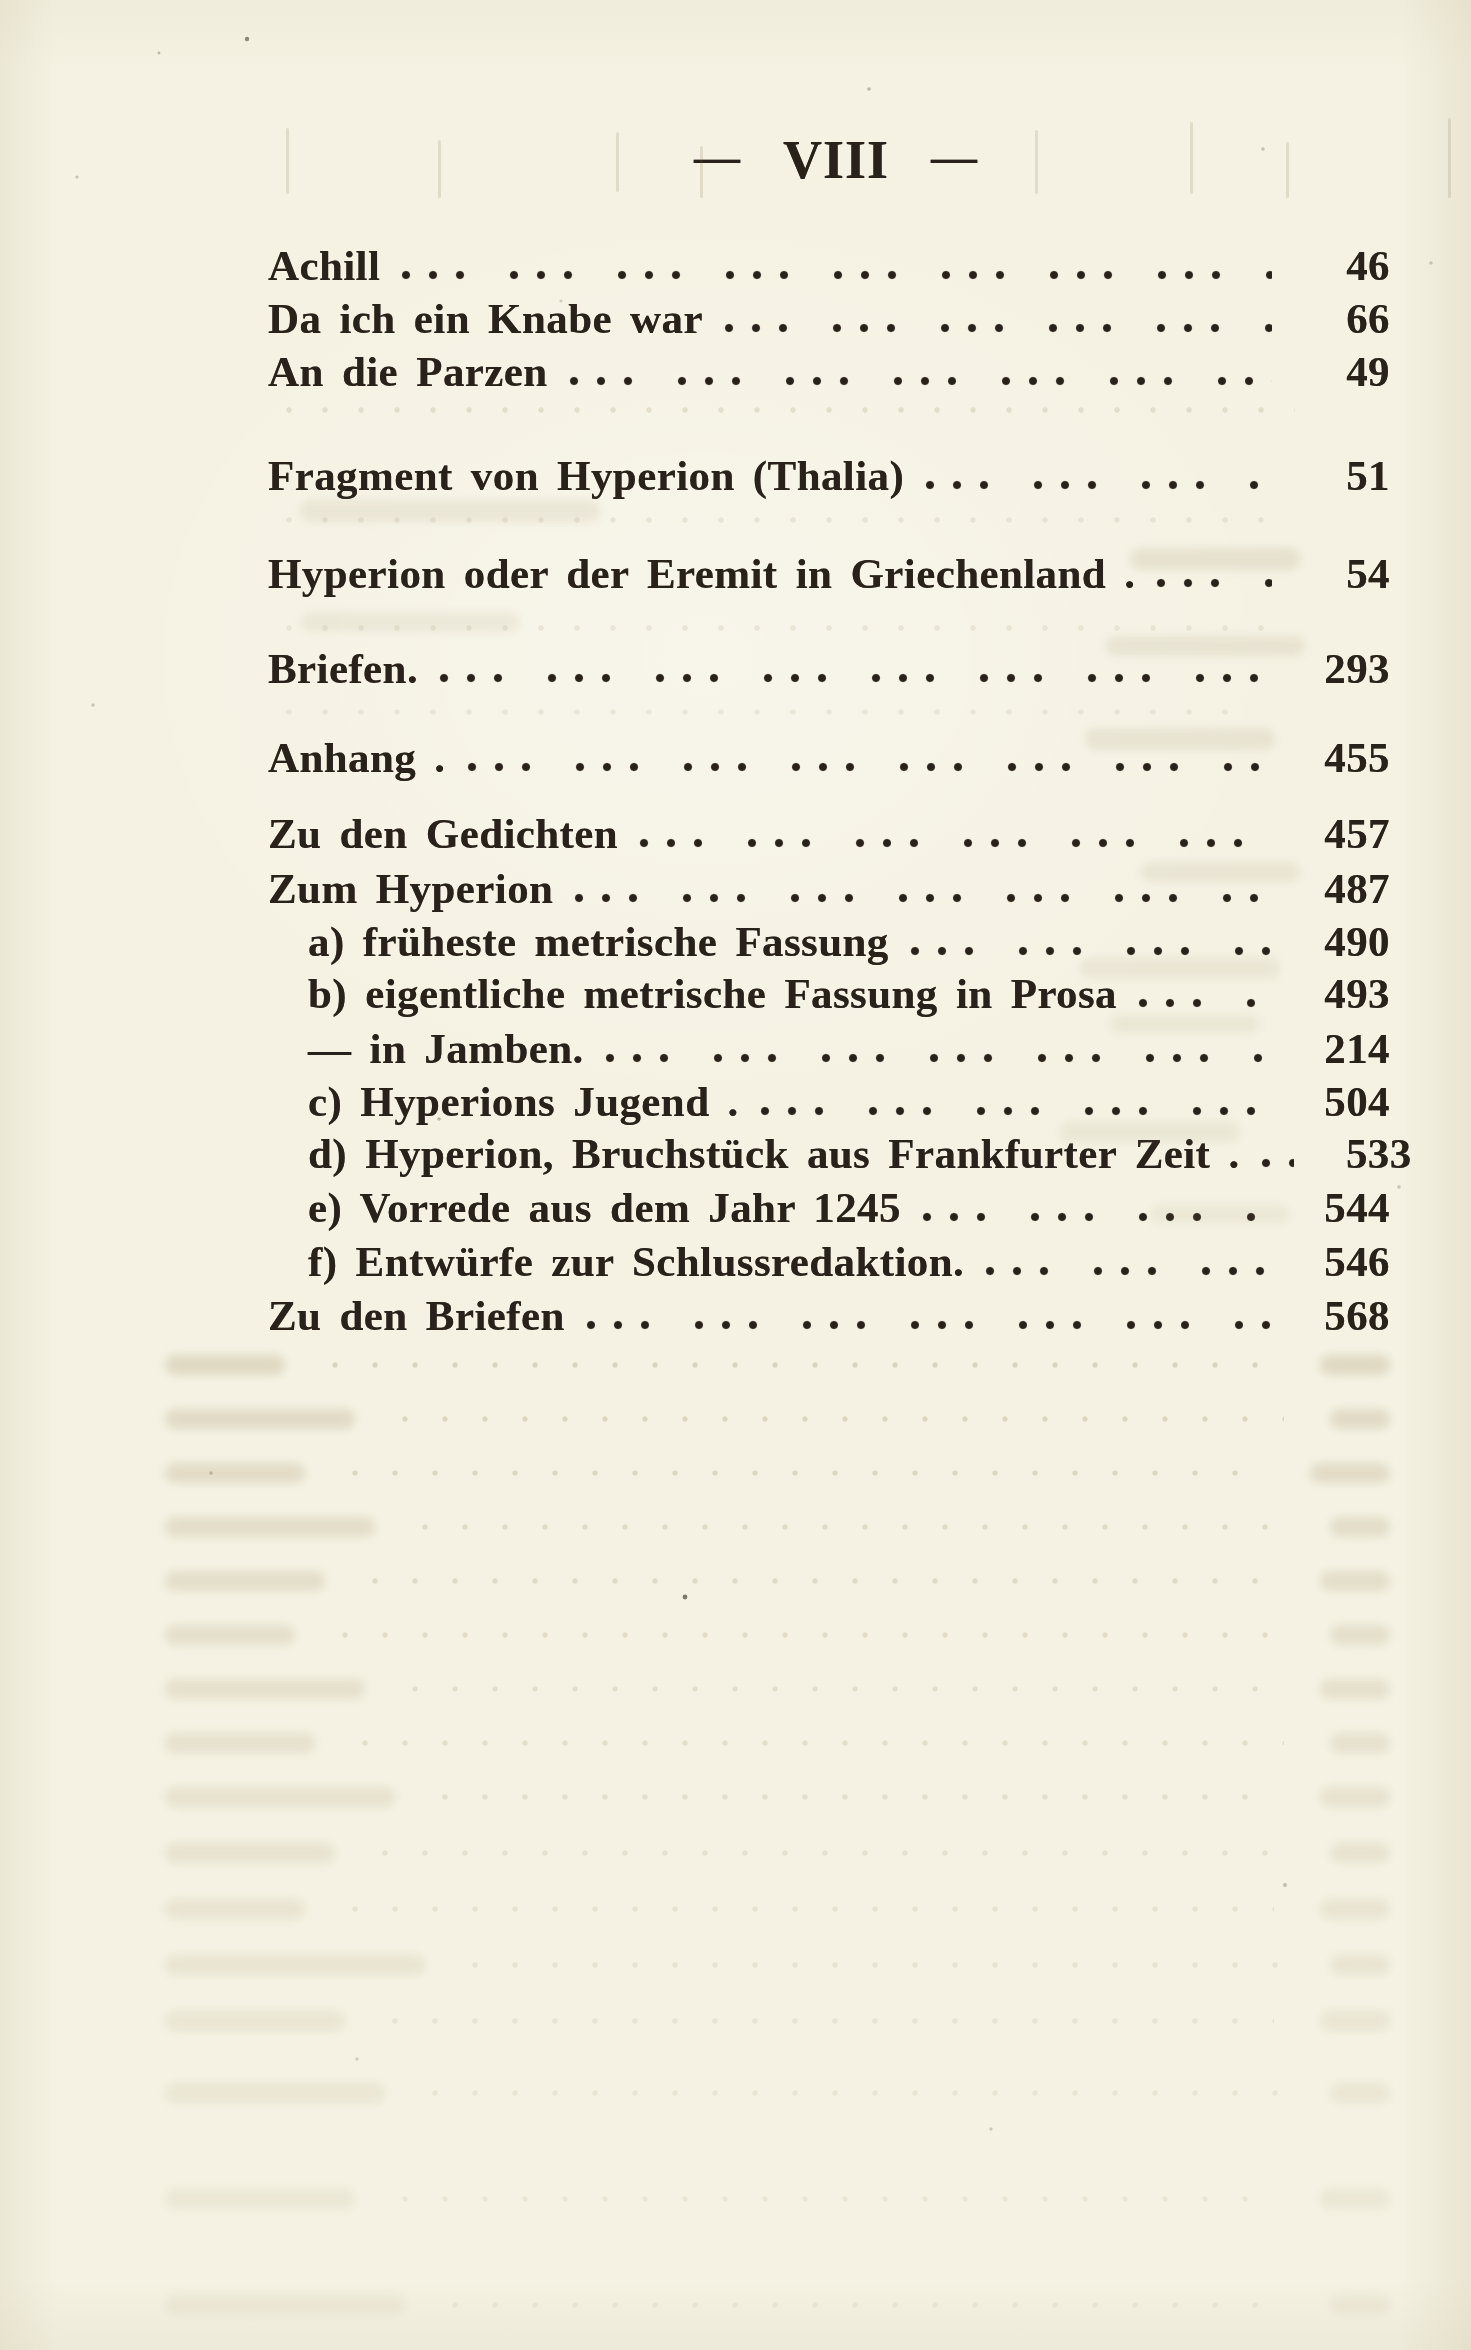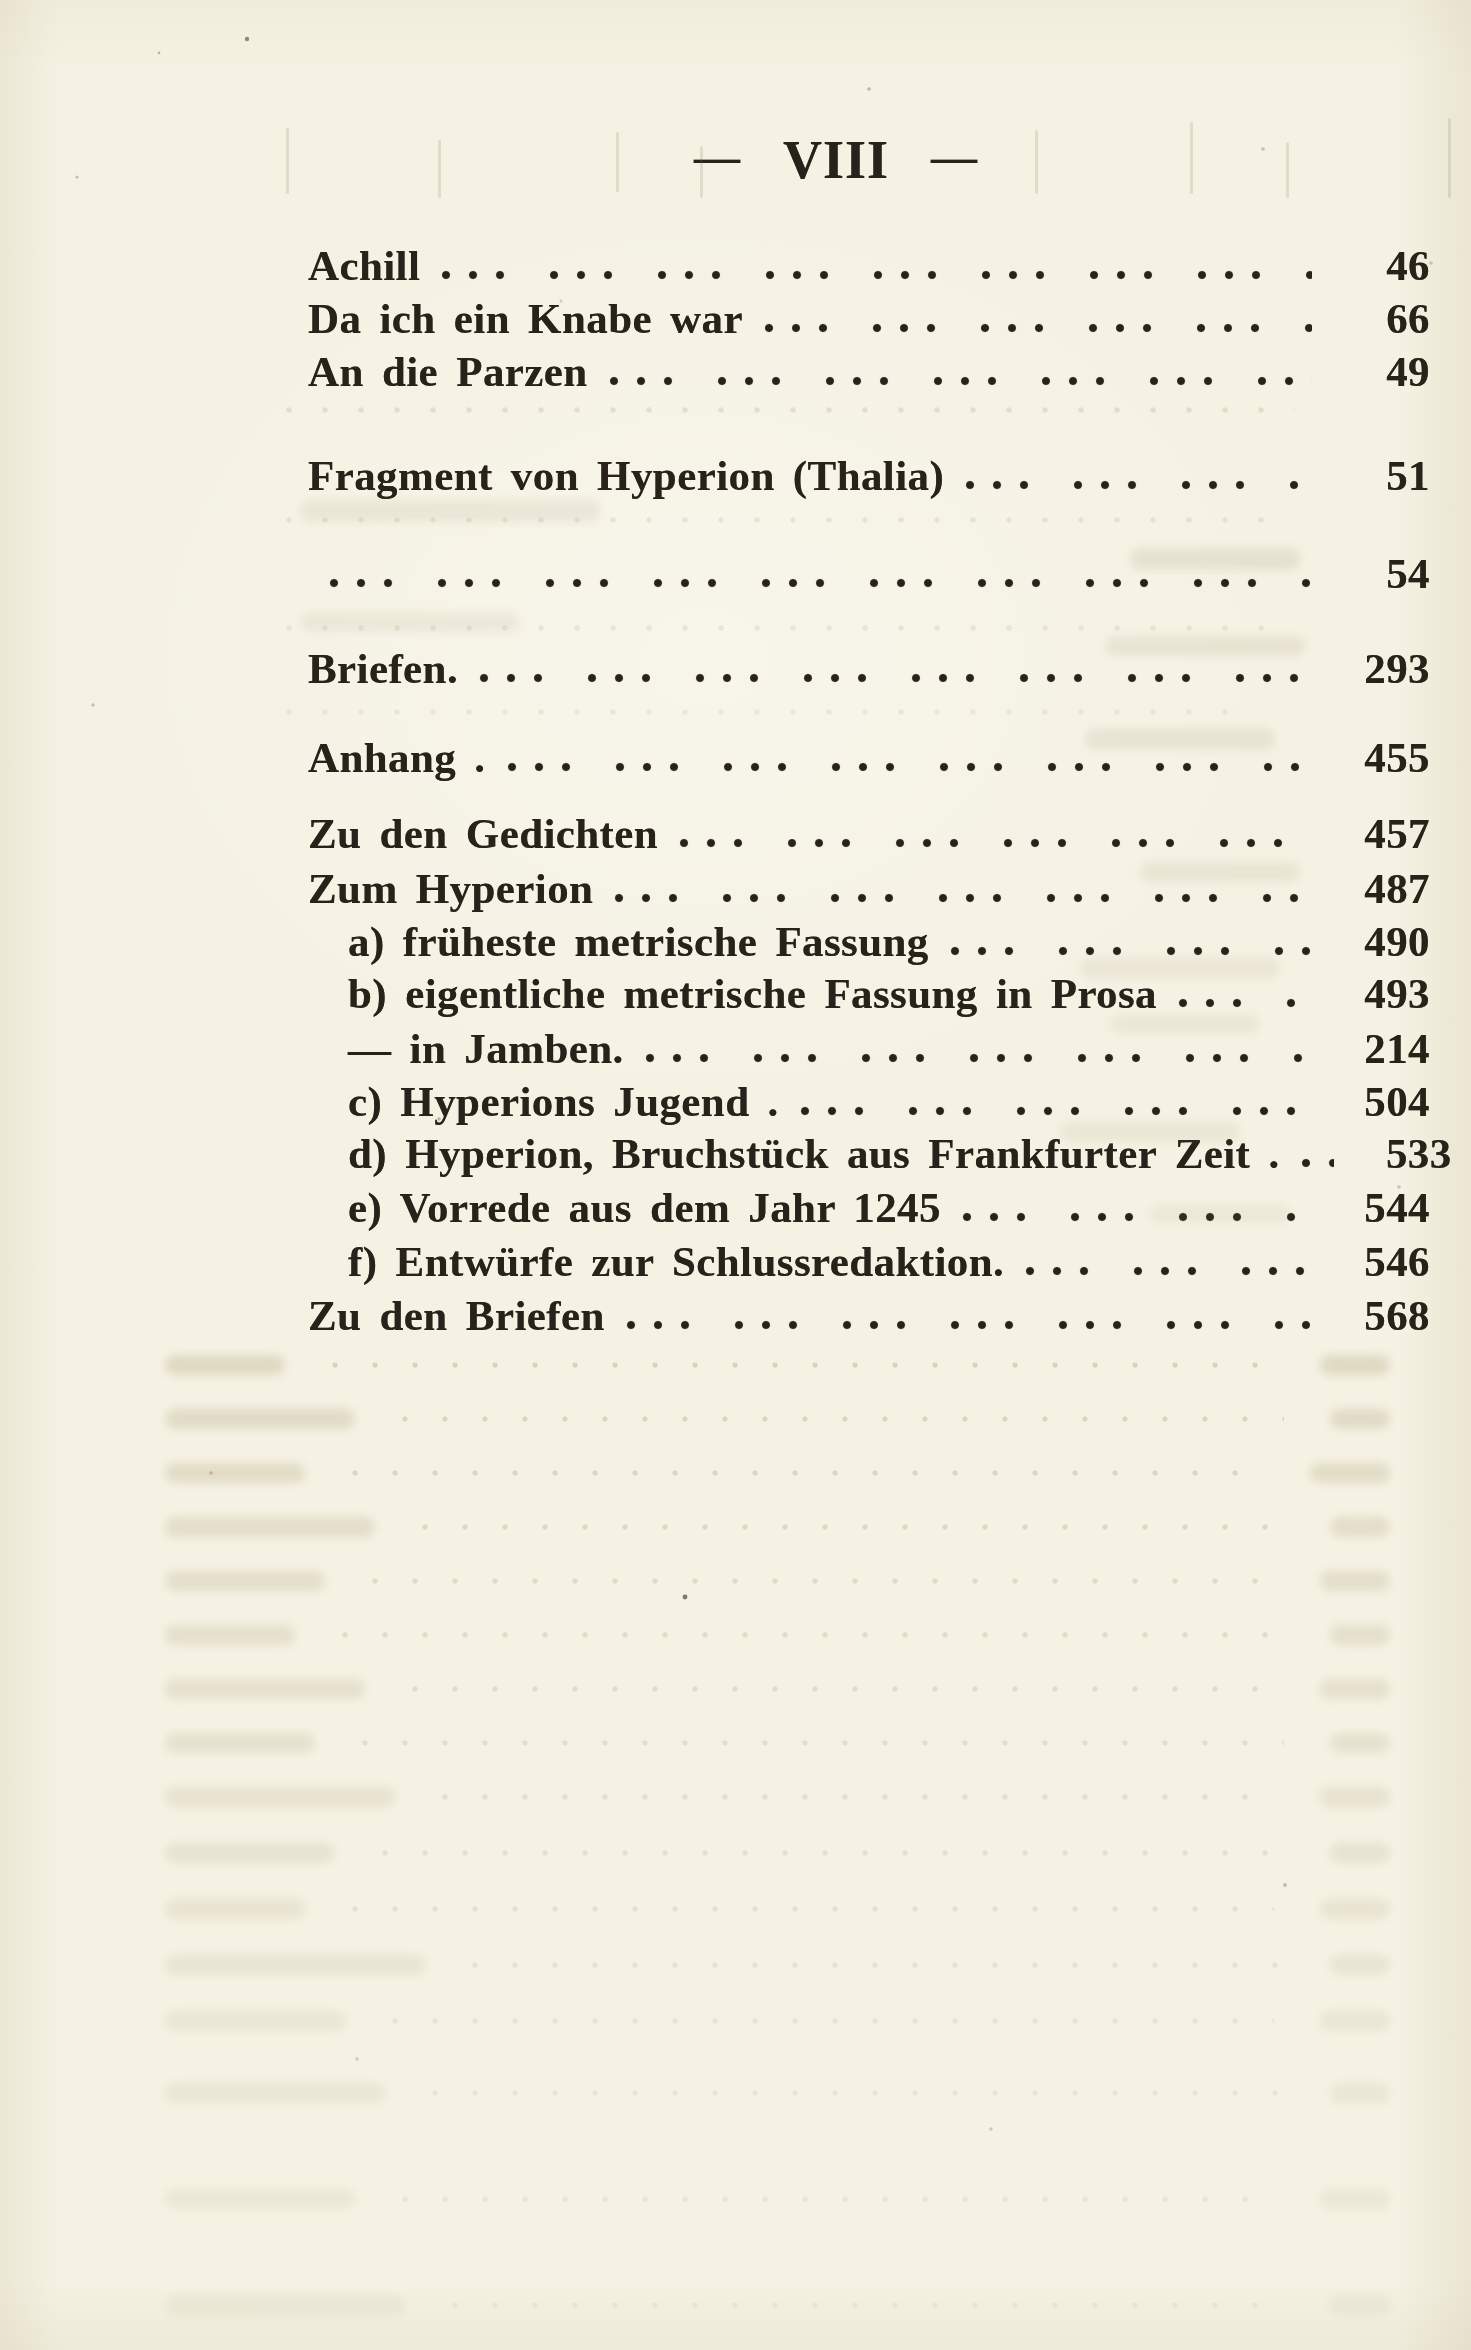--- a/index.html
+++ b/index.html
@@ -31,21 +31,20 @@
     text-shadow:0 0 0.6px rgba(41,34,26,0.65);
   }
   .page-header .dash{font-size:46px;transform:translateY(-3px);}
   
   .toc-row{
     position:absolute;left:268px;width:1122px;
     display:flex;align-items:flex-end;
     font-size:43px;font-weight:700;line-height:1;white-space:nowrap;
     letter-spacing:0.4px;word-spacing:7px;
     text-shadow:0 0 0.6px rgba(41,34,26,0.6);
-    margin-left:40px;
   }
   .toc-row.sub{left:308px;width:1082px;}
   .toc-row .t{flex:0 0 auto;}
   .toc-row .leader{
     flex:1 1 auto;height:10px;margin:0 18px 7px 20px;min-width:34px;
     background-image:
       radial-gradient(circle at 6px 5px,  var(--ink) 3.4px, rgba(0,0,0,0) 4.6px),
       radial-gradient(circle at 33px 5px, var(--ink) 3.4px, rgba(0,0,0,0) 4.6px),
       radial-gradient(circle at 60px 5px, var(--ink) 3.4px, rgba(0,0,0,0) 4.6px);
     background-size:108px 10px;background-repeat:repeat-x;background-position:left center;
@@ -121,20 +120,21 @@
         <span class="t">An die Parzen</span>
         <span class="leader"></span>
         <span class="p">49</span>
       </div>
     <div class="toc-row" style="top:454px">
         <span class="t">Fragment von Hyperion (Thalia)</span>
         <span class="leader"></span>
         <span class="p">51</span>
       </div>
     <div class="toc-row" style="top:552px">
+        <span class="t">Hyperion oder der Eremit in Griechenland .</span>
         <span class="leader"></span>
         <span class="p">54</span>
       </div>
     <div class="toc-row" style="top:647px">
         <span class="t">Briefen.</span>
         <span class="leader"></span>
         <span class="p">293</span>
       </div>
     <div class="toc-row" style="top:736px">
         <span class="t">Anhang .</span>

